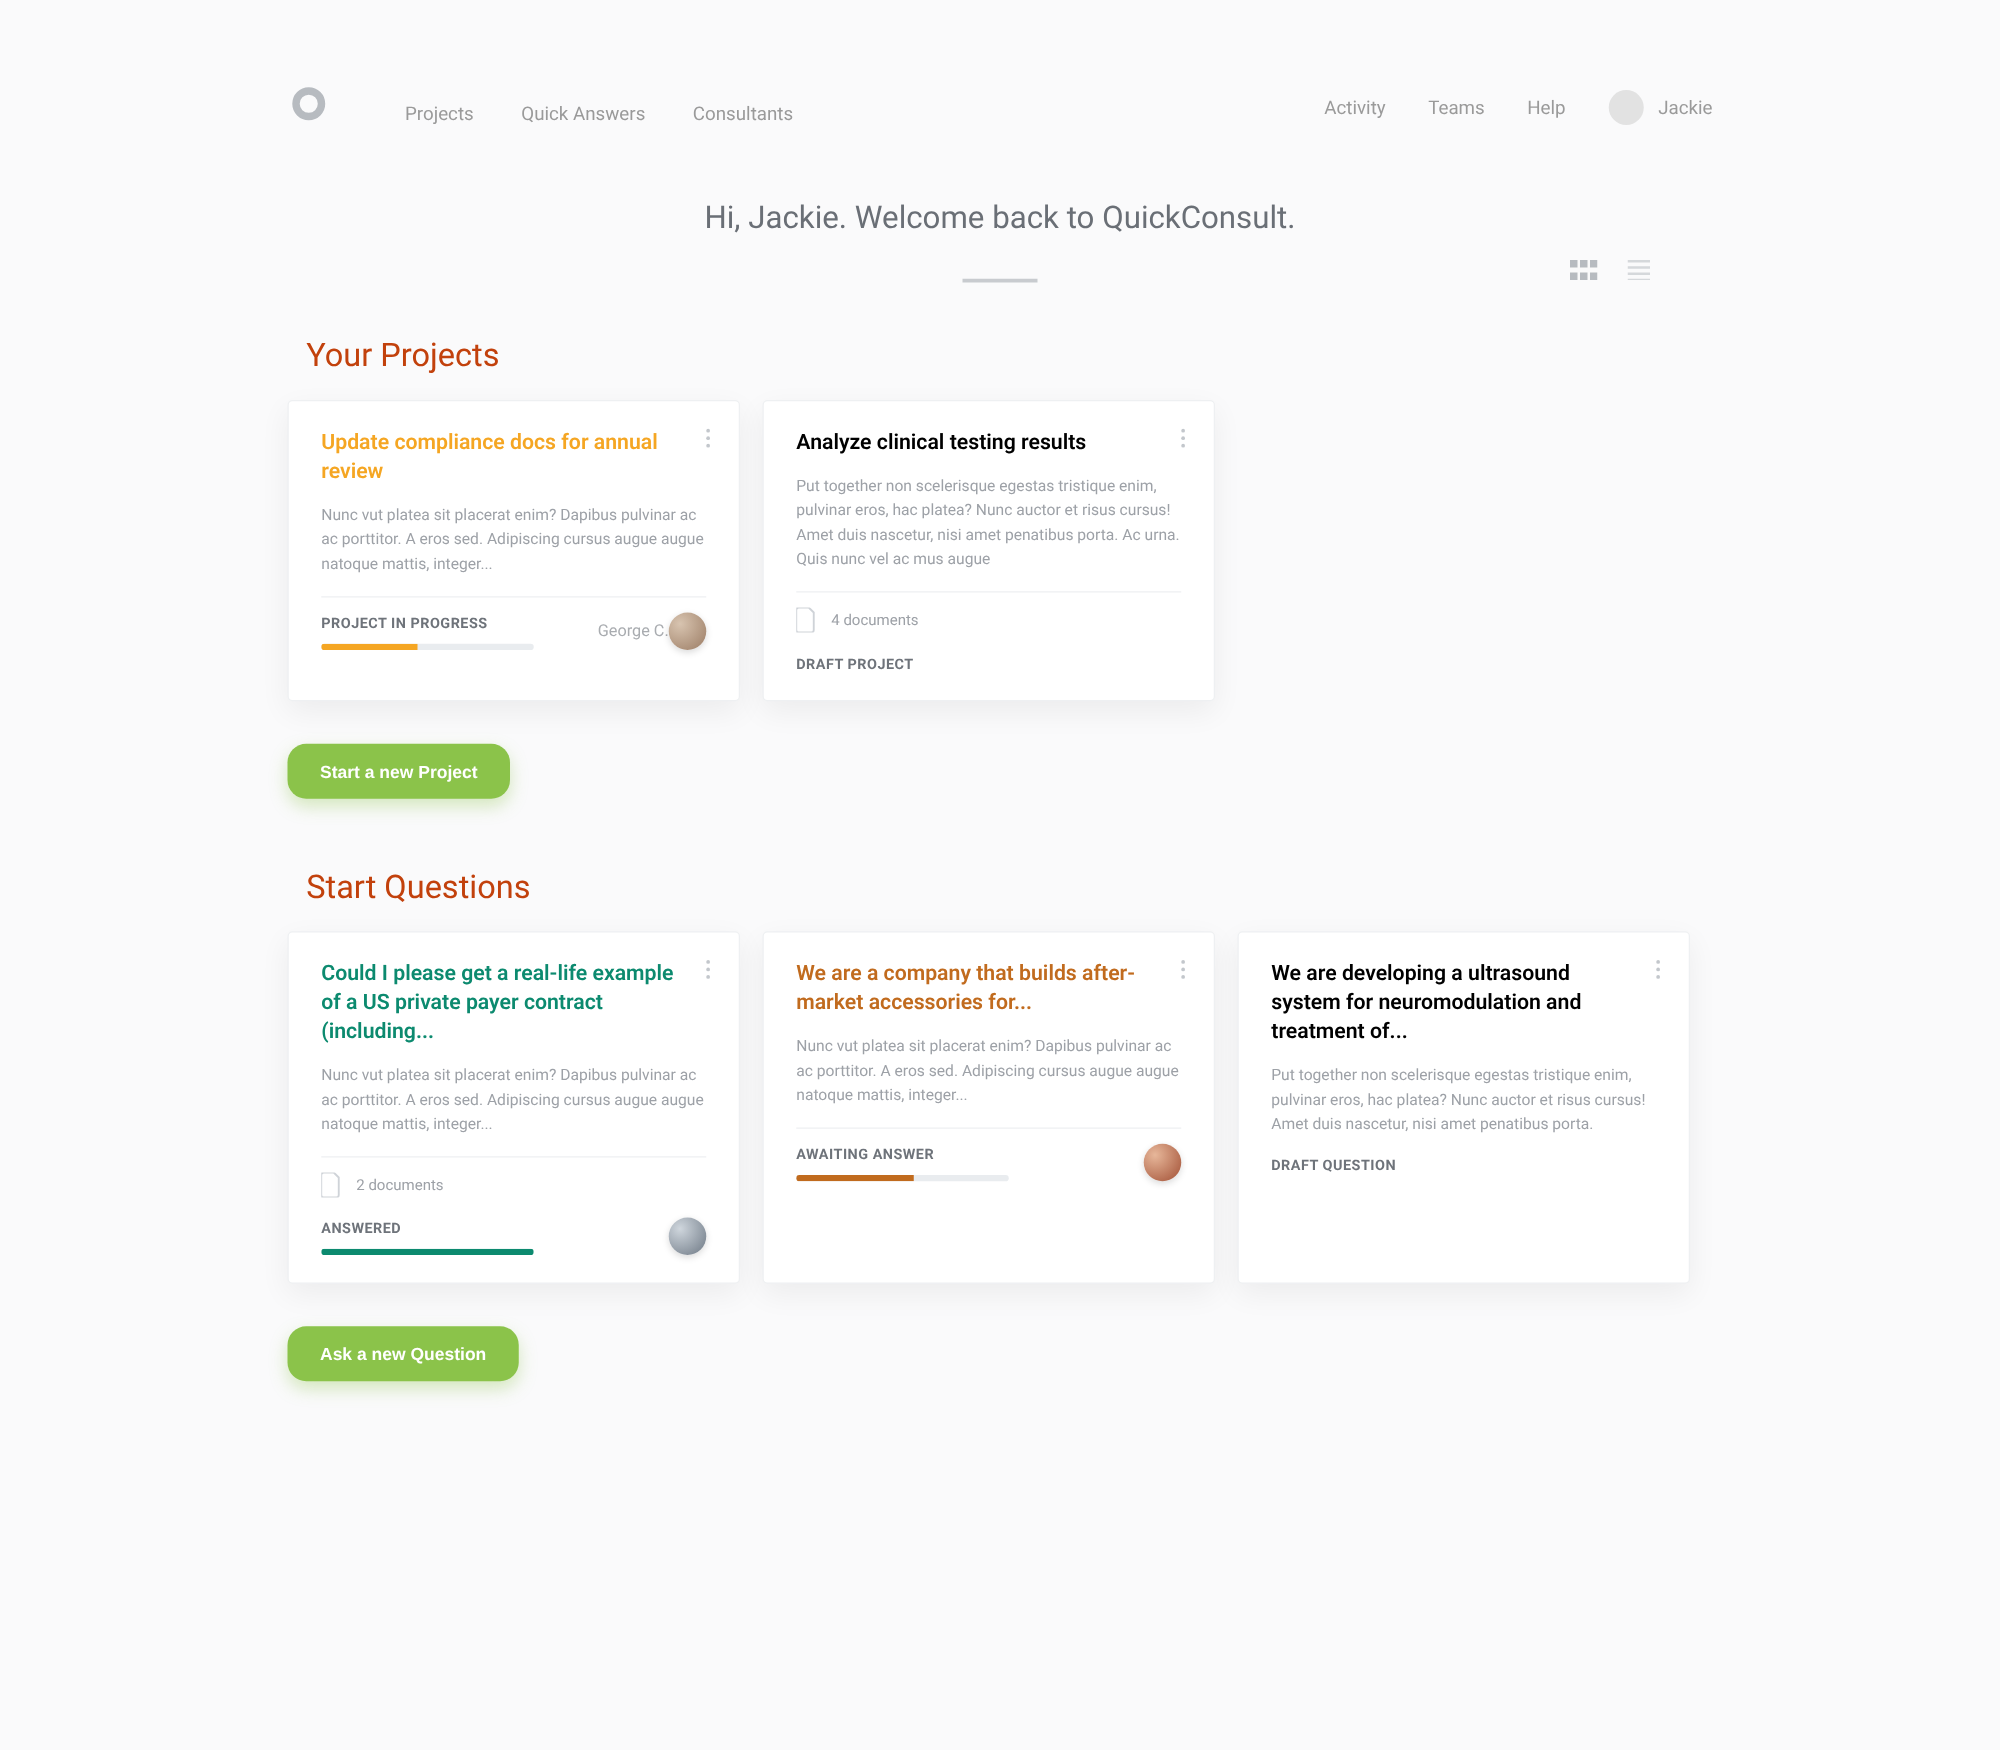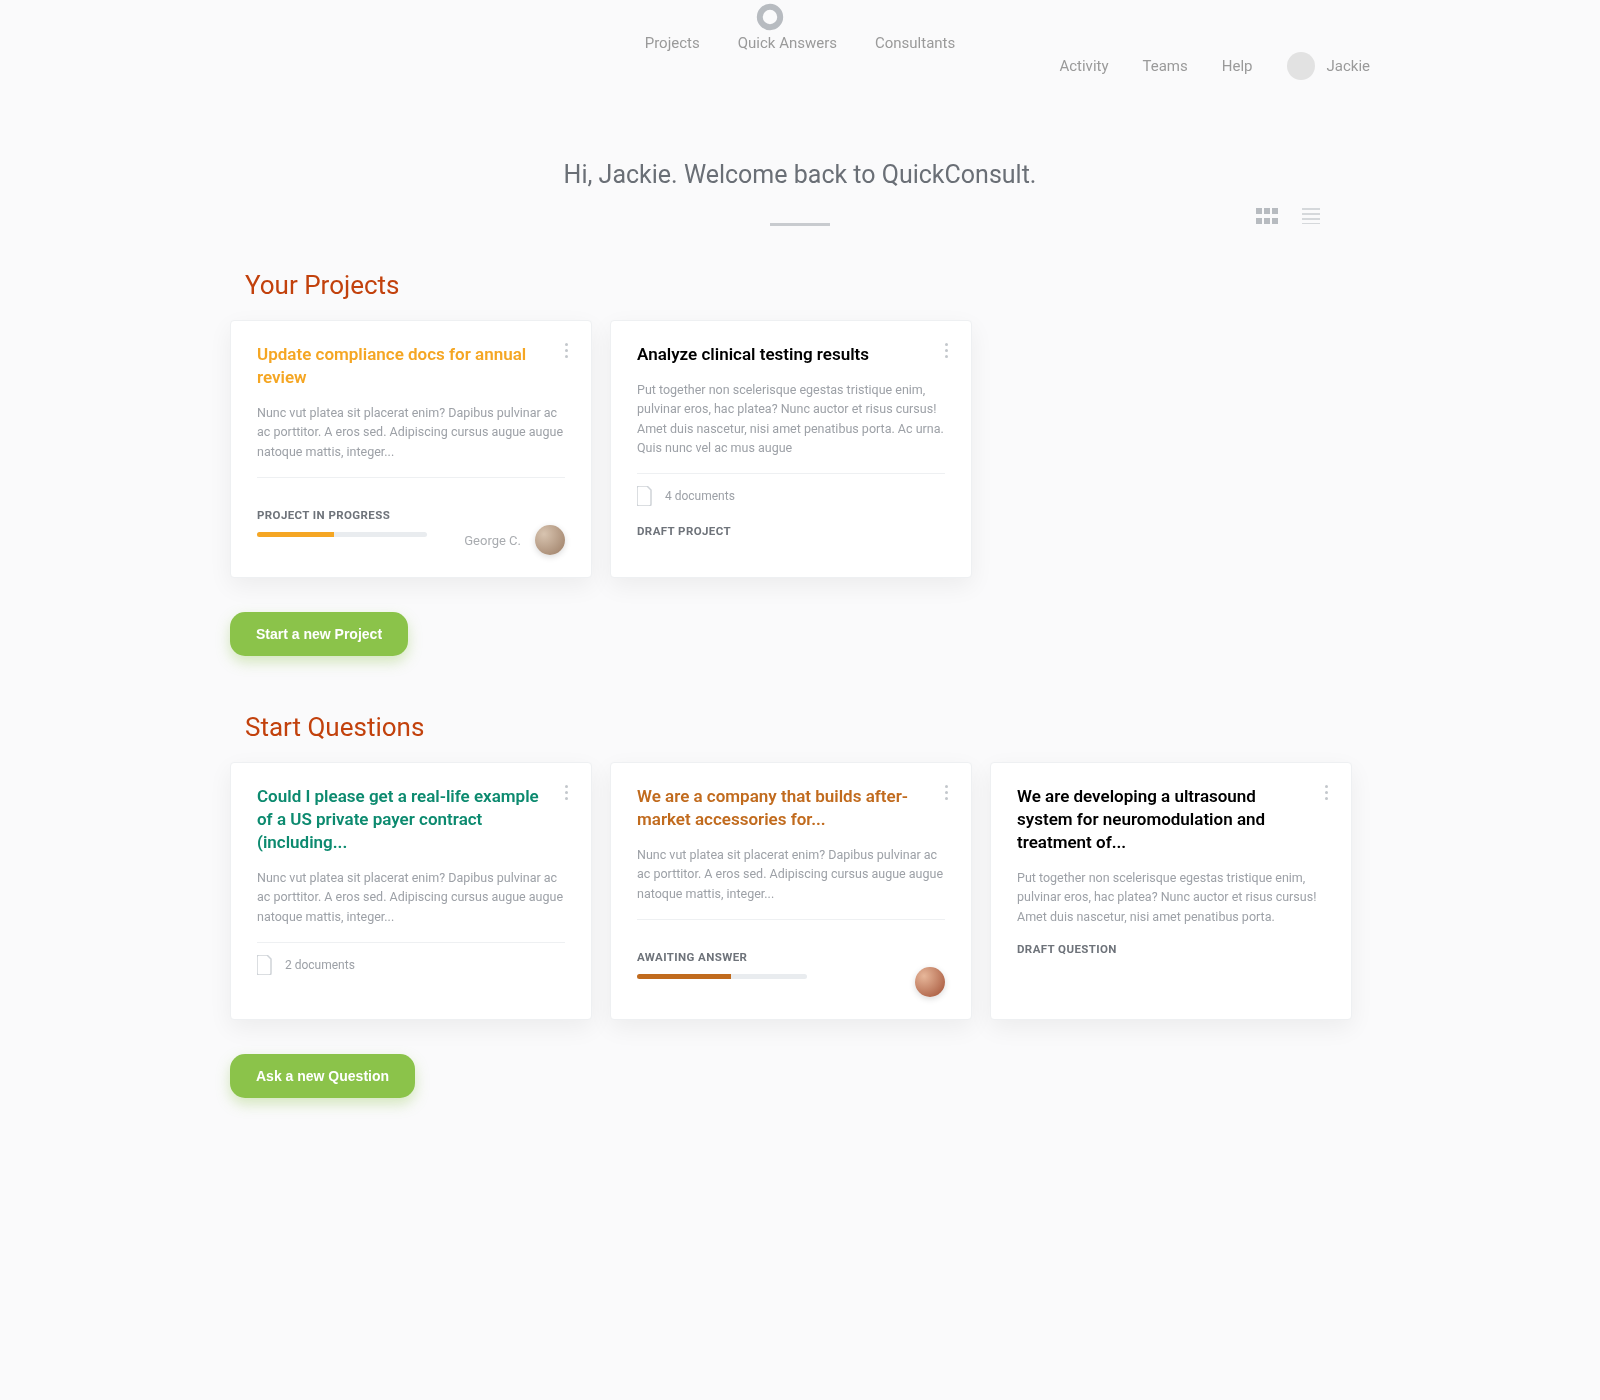--- a/index.html
+++ b/index.html
@@ -12,23 +12,22 @@
   overflow: hidden;
 }
 .wrap {
   max-width: 1180px;
   margin: 0 auto;
   padding: 0 20px;
 }
 
 .header {
   display: flex;
-  align-items: center;
+  align-items: flex-end;
   height: 100px;
-  flex-direction: column;
 }
 .logo {
   width: 34px;
   height: 34px;
   margin-right: 60px;
 }
 .logo svg { width: 100%; height: 100%; }
 .nav-left { display: flex; gap: 38px; }
 .nav-left a, .nav-right a {
   color: #9a9a9a;
@@ -175,22 +174,21 @@
   margin-top: 10px;
   overflow: hidden;
 }
 .progress > span { display: block; height: 100%; }
 .progress.orange > span { background: #F5A623; }
 .progress.teal   > span { background: #0c8a6f; }
 .progress.brown  > span { background: #c16b1e; }
 .assignee {
   display: flex;
   align-items: center;
-  gap: 14px;
-  margin-top: 35px;
+  gap: 0;
 }
 .assignee span {
   color: #a9acb0;
   font-size: 13px;
 }
 .av {
   width: 30px; height: 30px; border-radius: 50%;
   background: radial-gradient(circle at 30% 30%, #d8c4b0, #9b7c64);
   box-shadow: 0 2px 6px rgba(0,0,0,0.15);
 }
@@ -327,20 +325,31 @@
         </div>
       <h3>Could I please get a real-life example of a US private payer contract (including...</h3>
       <p class="desc">Nunc vut platea sit placerat enim? Dapibus pulvinar ac ac porttitor. A eros sed. Adipiscing cursus augue augue natoque mattis, integer...</p>
       <hr class="divider">
       <div class="docs">
         <svg class="doc-icon" viewBox="0 0 16 20">
             <path d="M2 0h8l4 4v14a2 2 0 0 1-2 2H2a2 2 0 0 1-2-2V2a2 2 0 0 1 2-2z" fill="none" stroke="#cfd3d8" stroke-width="1.5"></path>
           </svg>
         <span>2 documents</span>
       </div>
+      <div class="status-row" style="margin-top:16px">
+        <div style="width:100%">
+          <div class="status-lbl">ANSWERED</div>
+          <div class="progress teal">
+              <span style="width:100%"></span>
+            </div>
+        </div>
+        <div class="assignee">
+          <span class="av f3"></span>
+        </div>
+      </div>
     </div>
 
     <div class="card brown-h">
       <div class="kebab">
           <i></i>
           <i></i>
           <i></i>
         </div>
       <h3>We are a company that builds after-market accessories for...</h3>
       <p class="desc">Nunc vut platea sit placerat enim? Dapibus pulvinar ac ac porttitor. A eros sed. Adipiscing cursus augue augue natoque mattis, integer...</p>

